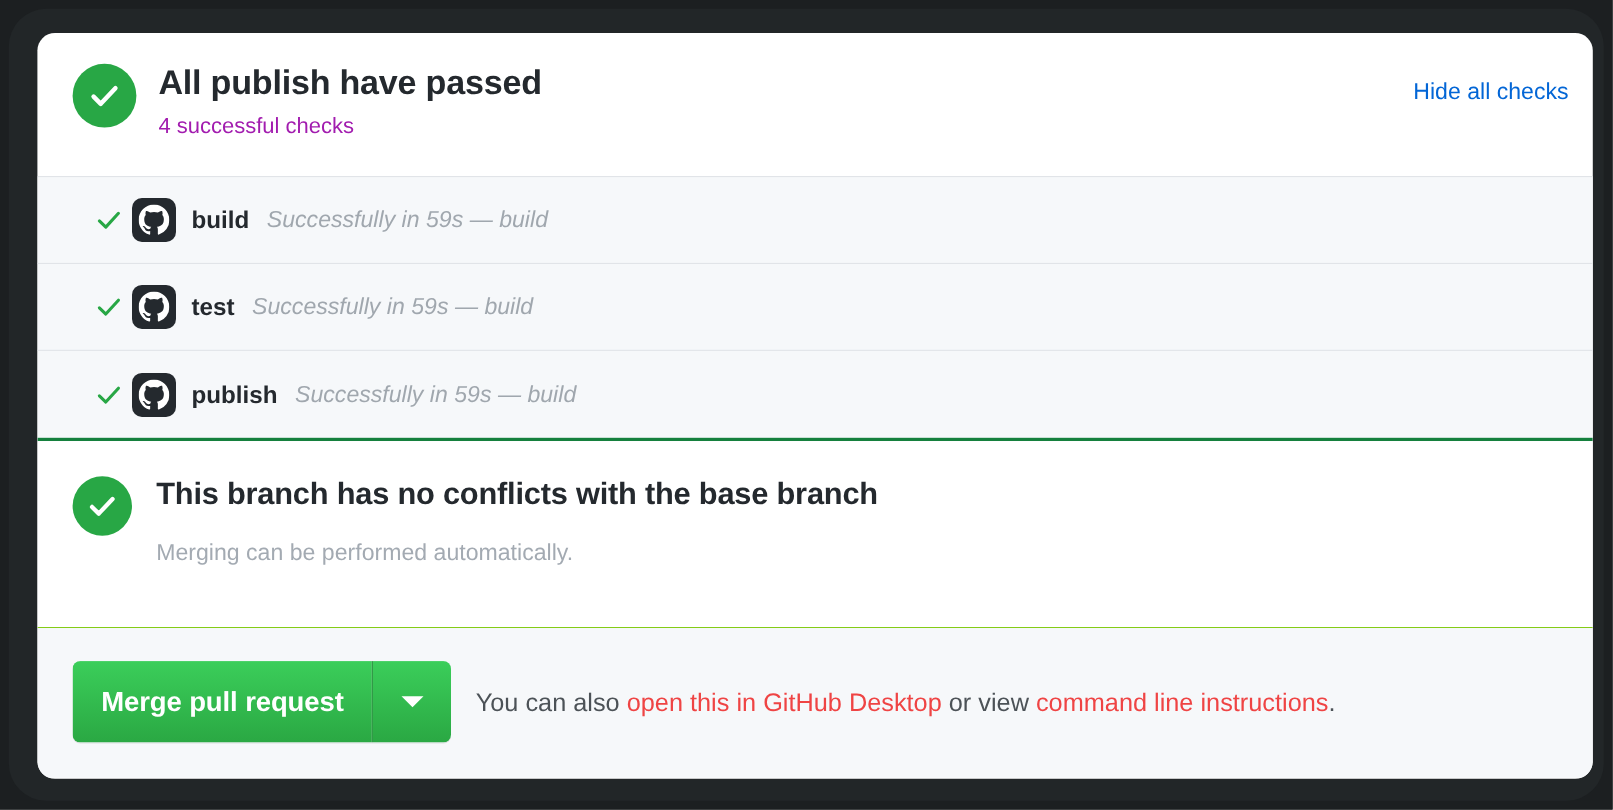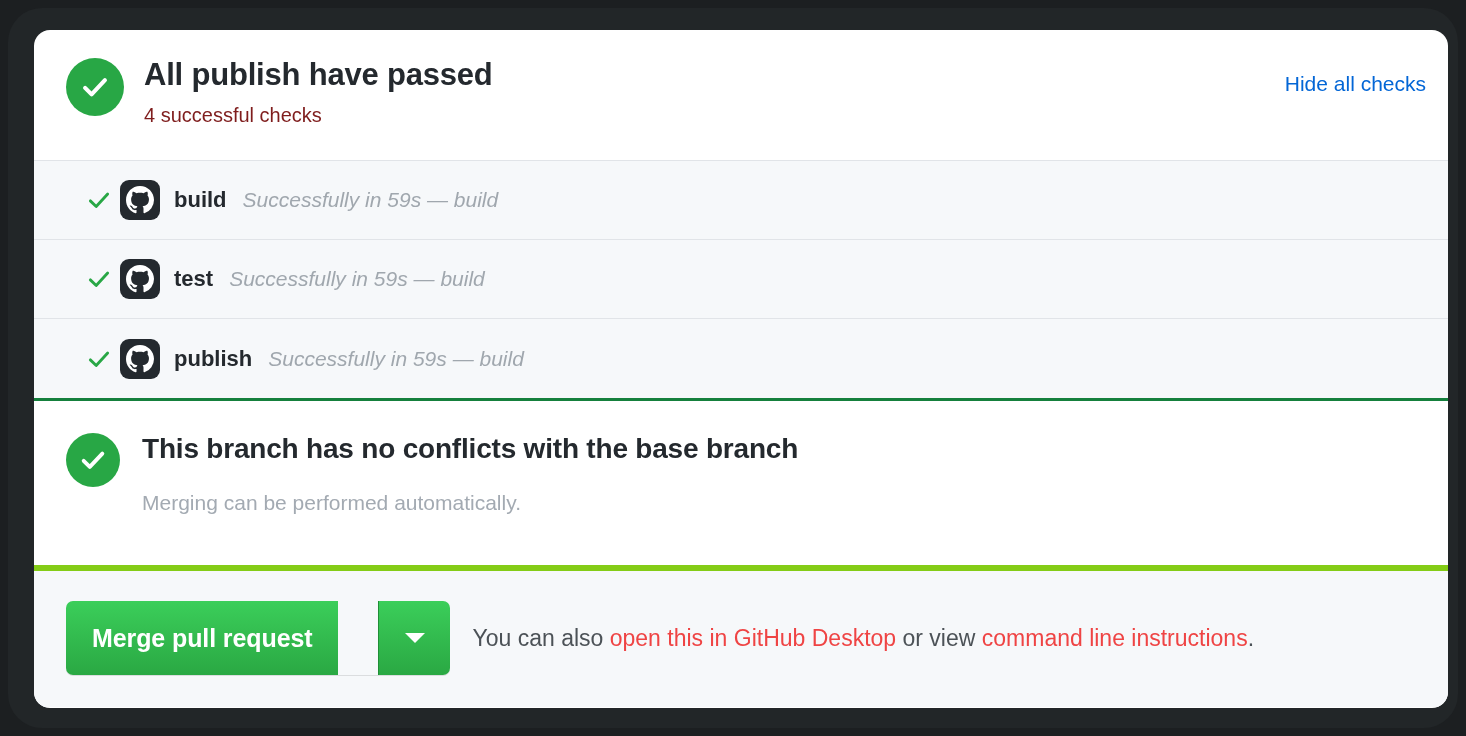--- a/index.html
+++ b/index.html
@@ -78,21 +78,21 @@
   }
   .header-title {
     font-size: 31px;
     font-weight: 600;
     color: #24292e;
     line-height: 1.25;
     letter-spacing: -0.2px;
   }
   .header-sub {
     font-size: 20px;
-    color: #7f1d1d;
+    color: #a21caf;
     margin-top: 7px;
     line-height: 1.3;
   }
   .hide-all-checks {
     position: absolute;
     right: 22px;
     top: 42px;
     font-size: 21px;
     color: #0366d6;
     text-decoration: none;
@@ -144,21 +144,21 @@
     white-space: nowrap;
     font-style: italic;
   }
 
   
   .conflict {
     background: #ffffff;
     padding: 30px 30px 34px 32px;
     height: 170px;
     box-sizing: border-box;
-    border-bottom: 6px solid #84cc16;
+    border-bottom: 1px solid #84cc16;
   }
   .conflict-row {
     display: flex;
     align-items: flex-start;
   }
   .conflict-circle {
     width: 54px;
     height: 54px;
     border-radius: 50%;
     background: #28a745;
@@ -191,21 +191,20 @@
     display: flex;
     align-items: center;
   }
   .merge-btn-group {
     display: flex;
     align-items: stretch;
     height: 74px;
     border-radius: 7px;
     overflow: hidden;
     box-shadow: 0 1px 0 rgba(27,31,35,0.12);
-    gap: 40px;
   }
   .merge-btn {
     background: linear-gradient(180deg, #3bce5a 0%, #2aa843 100%);
     color: #ffffff;
     font-size: 25px;
     font-weight: 600;
     border: none;
     padding: 0 26px;
     display: flex;
     align-items: center;

